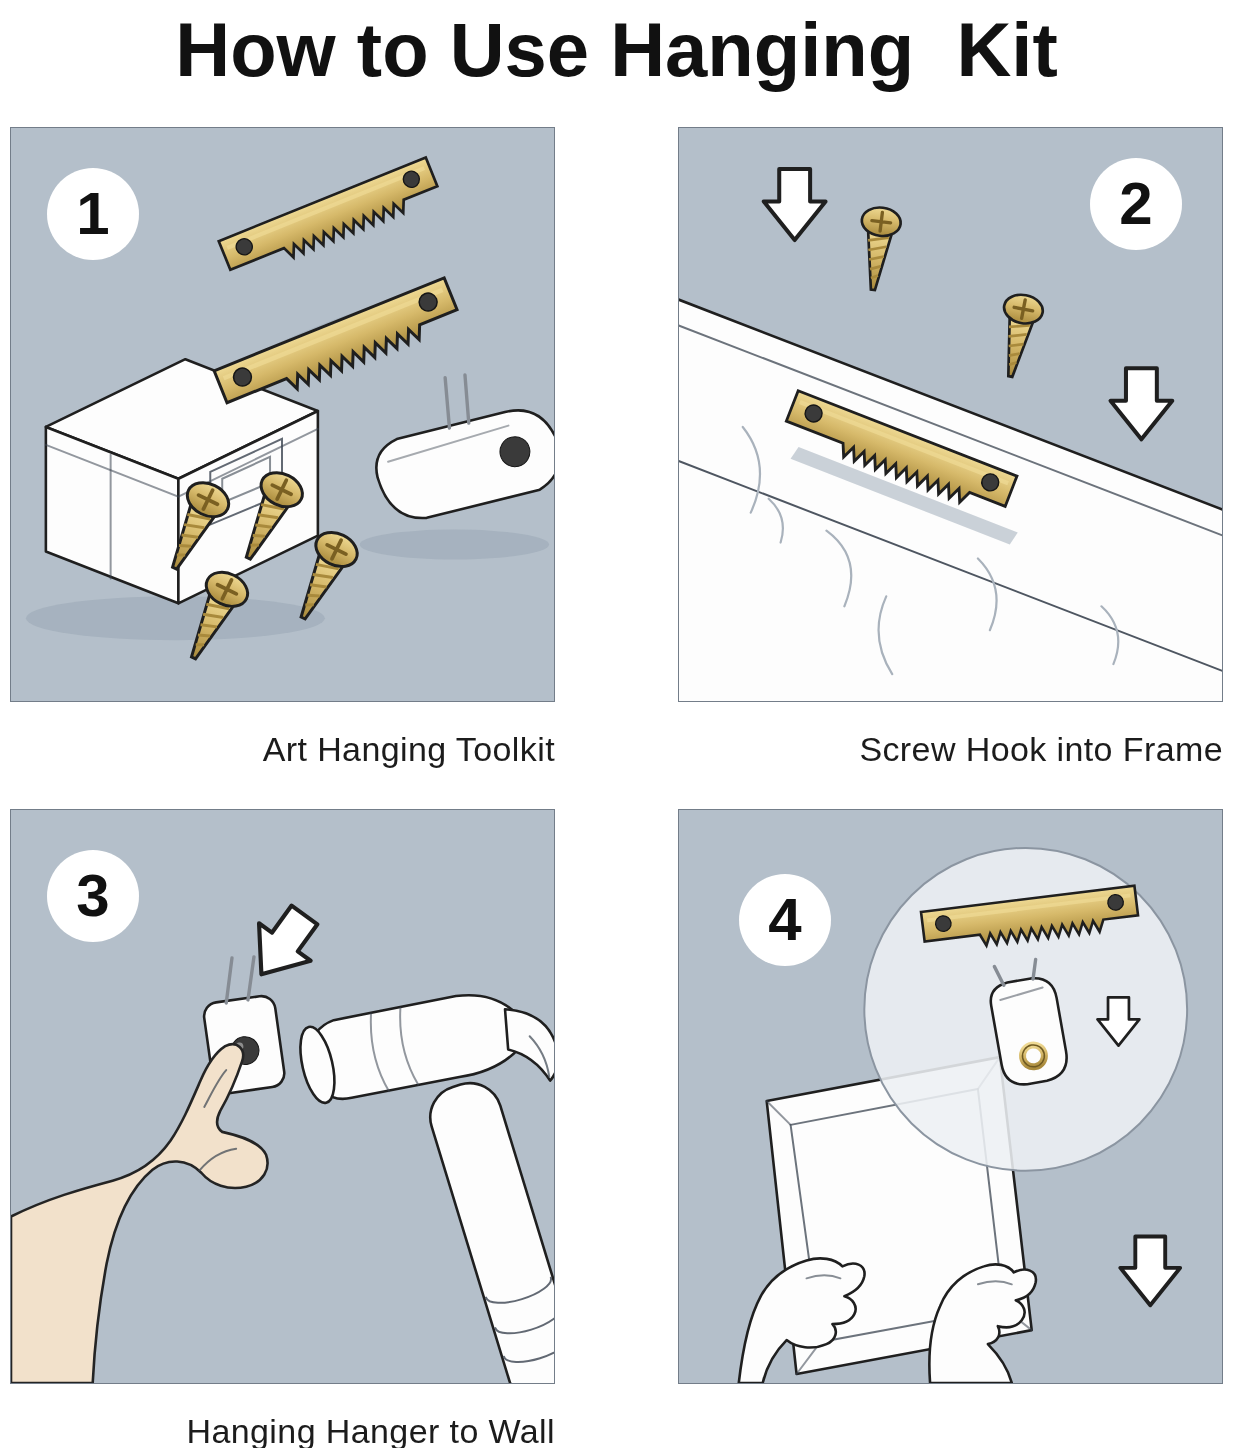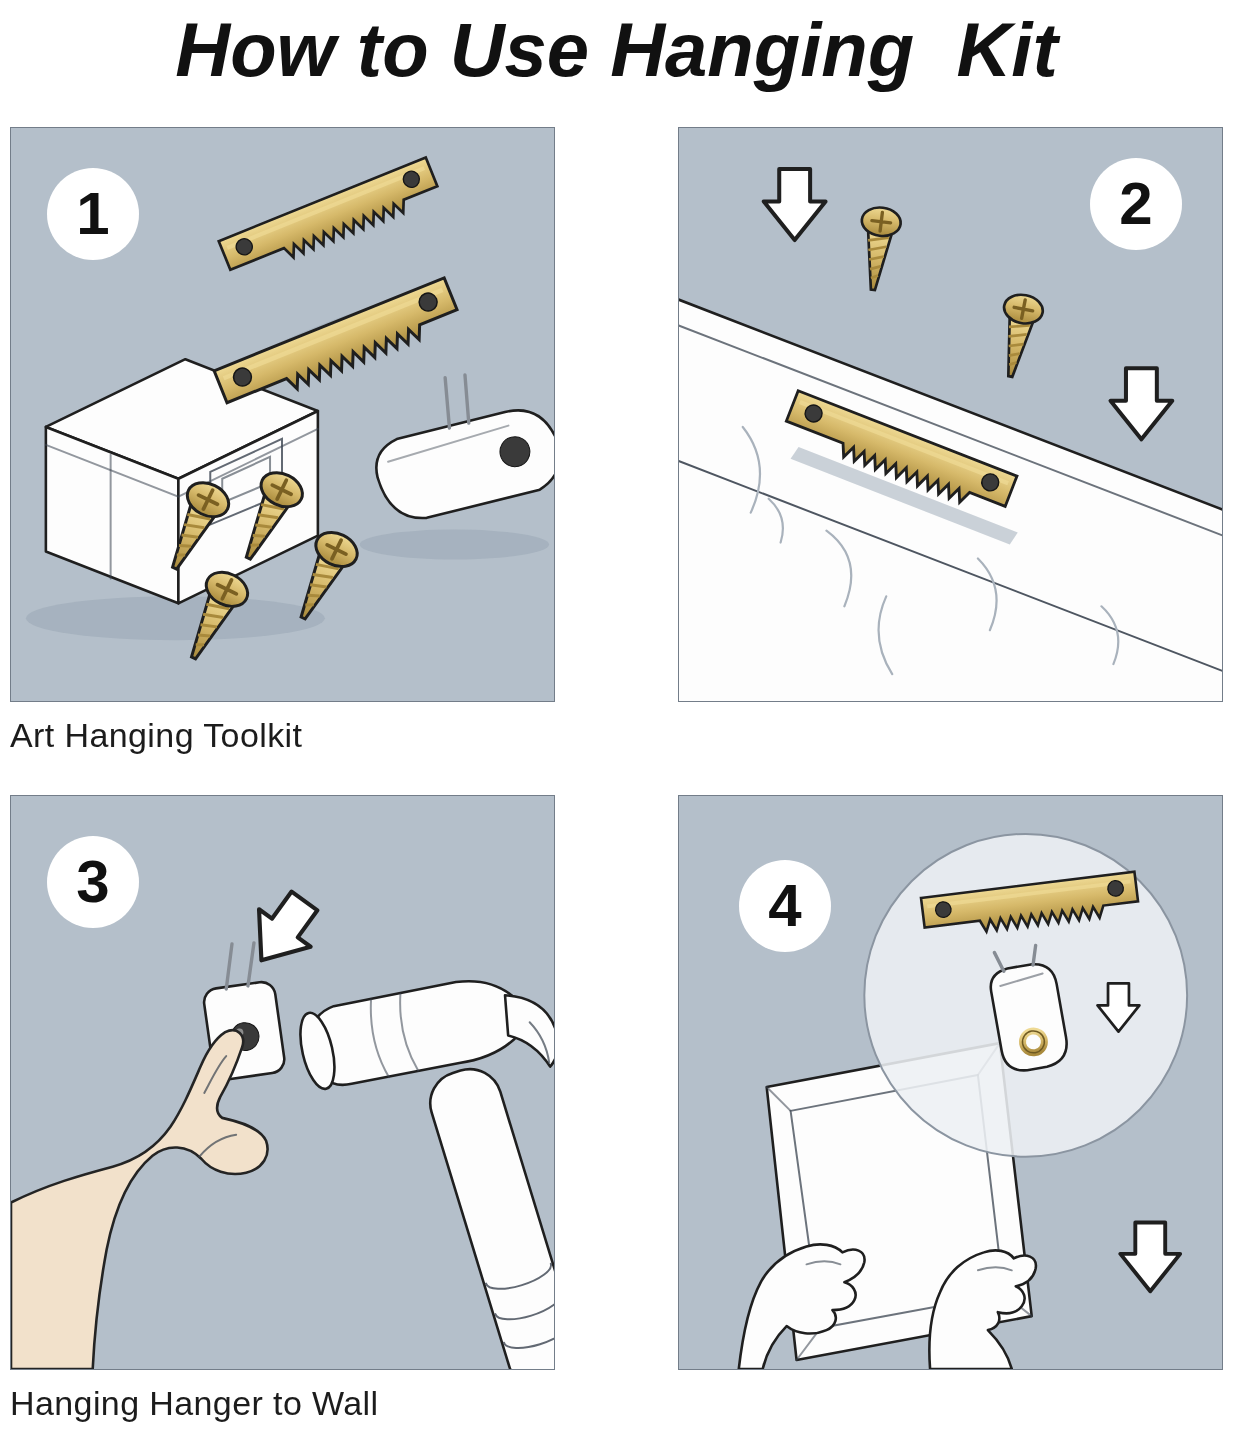--- a/index.html
+++ b/index.html
@@ -7,43 +7,43 @@
     --outline:#1f1f1f; --skin:#f2e1cb; --shadow:#97a5b4; --white:#ffffff; --caption-color:#1c1c1c;
   }
   *{box-sizing:border-box}
   html,body{margin:0;padding:0}
   body{
     width:1233px;height:1448px;background:#fff;overflow:hidden;
     font-family:"Liberation Sans", sans-serif;
   }
   .page-title{
     margin:6px 0 34px 0;text-align:center;font-size:76px;font-weight:700;
-    color:#111;letter-spacing:0px;white-space:pre;font-style:italic;
+    color:#111;letter-spacing:0px;white-space:pre;
   }
   .grid{
     display:grid;grid-template-columns:545px 545px;justify-content:space-between;
     padding:0 10px;row-gap:40px;
   }
   figure.step{margin:0}
   .panel{
     position:relative;width:545px;height:575px;background:var(--panel-bg);
     border:1px solid rgba(35,45,58,.45);overflow:hidden;
   }
   .panel svg{display:block;width:100%;height:100%}
   .badge{
     position:absolute;width:92px;height:92px;border-radius:50%;background:#fff;
     display:flex;align-items:center;justify-content:center;
     left:36px;top:40px;z-index:5;
   }
   .badge span{font-size:60px;font-weight:700;color:#111;line-height:1}
   .badge.badge-right{left:auto;right:40px;top:30px}
   .badge.badge-p4{left:60px;top:64px}
   .caption{
-    text-align:left;font-size:34px;color:var(--caption-color);
-    margin-top:14px;letter-spacing:.4px;font-weight:400;
+    text-align:right;font-size:34px;color:var(--caption-color);
+    margin-top:28px;letter-spacing:.4px;font-weight:400;
   }
   
   .brass{fill:url(#brassGrad);stroke:var(--outline);stroke-width:2}
   .brass-hl{stroke:var(--brass-light);stroke-width:3;opacity:.8}
   .hole{fill:#3a3a3a;stroke:#161616;stroke-width:1}
   .thread{stroke:var(--brass-dark);stroke-width:2;fill:none}
   .slot{stroke:#7a6022;stroke-width:2.5;fill:none;stroke-linecap:round}
   .arrow{fill:#fff;stroke:var(--outline);stroke-width:2.6;stroke-linejoin:round}
   .white-shape{fill:#fdfdfd;stroke:var(--outline);stroke-width:2.6;stroke-linejoin:round}
   .lineonly{fill:none;stroke:#3b4450;stroke-width:2;stroke-linecap:round}
@@ -157,20 +157,21 @@
             <use href="#sym-screw"></use>
           </g>
         <g transform="translate(82,38) scale(1.55)">
             <use href="#sym-arrow"></use>
           </g>
         <g transform="translate(430,238) scale(1.55)">
             <use href="#sym-arrow"></use>
           </g>
       </svg>
     </div>
+    <figcaption class="caption">Screw Hook into Frame</figcaption>
   </figure>
 
   <figure class="step">
     <div class="panel">
       <div class="badge">
         <span>3</span>
       </div>
       <svg viewBox="0 0 545 575">
         <g transform="translate(268,82) rotate(36) scale(1.6)">
             <use href="#sym-arrow"></use>

